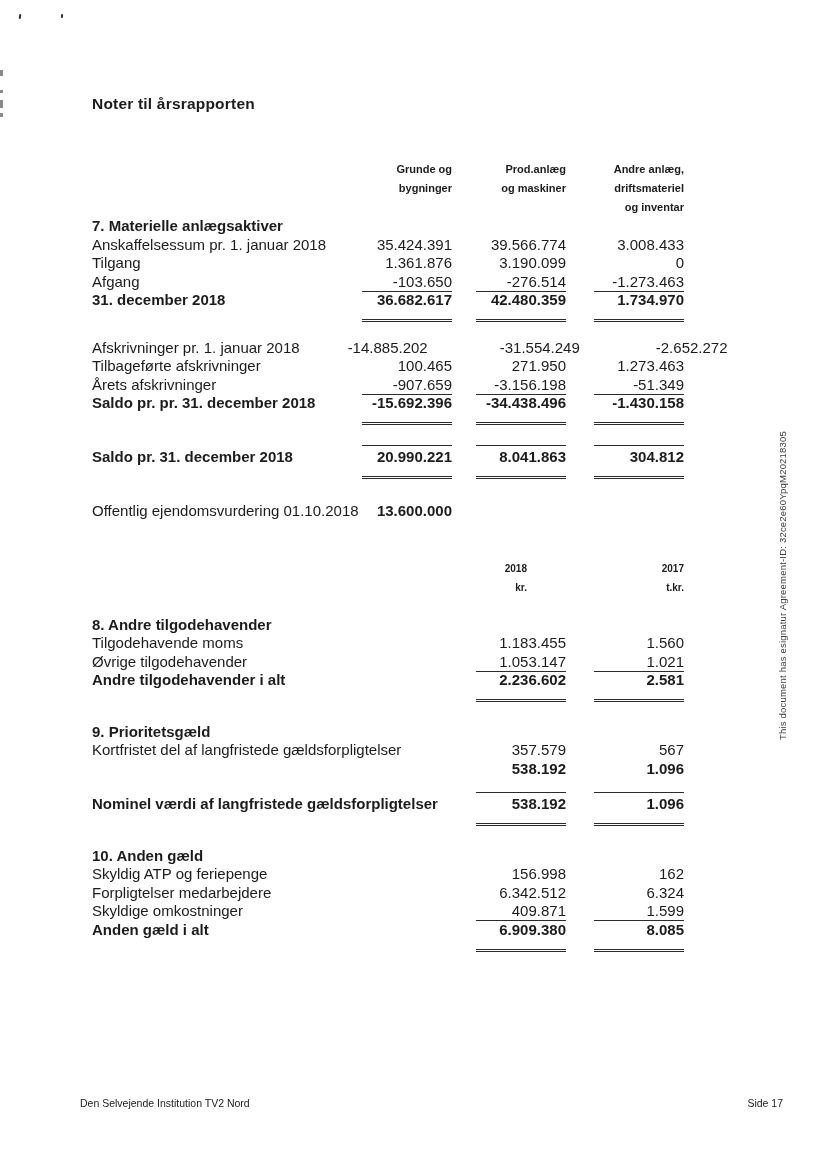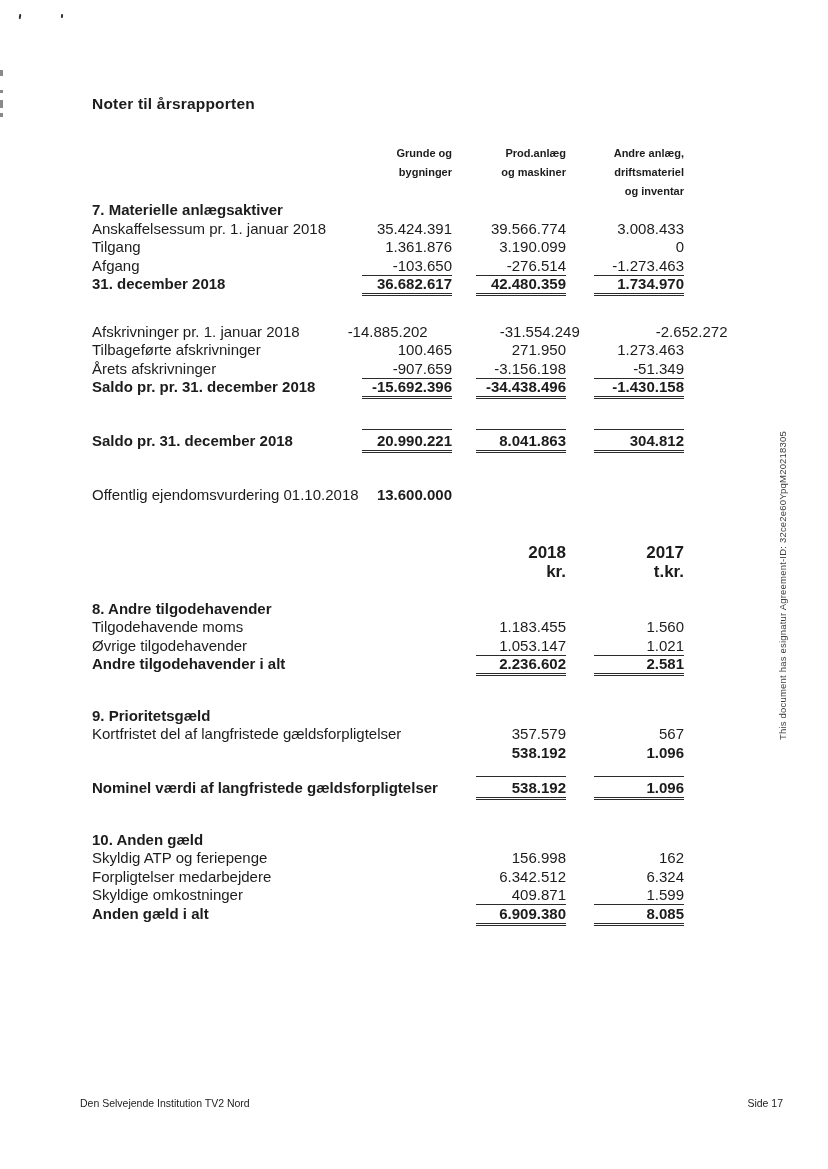--- a/index.html
+++ b/index.html
@@ -4,33 +4,33 @@
 <style>
   html,body{margin:0;padding:0;background:#ffffff;}
   .page{
     position:relative;width:828px;height:1169px;background:#fff;
     font-family:"Liberation Sans",sans-serif;color:#1c1c1c;overflow:hidden;
   }
   .heading{
     position:absolute;left:92px;top:95px;font-size:15.5px;font-weight:bold;
     letter-spacing:0.2px;
   }
-  .content{position:absolute;left:92px;top:144px;width:592px;}
+  .content{position:absolute;left:92px;top:160px;width:592px;}
   .row{display:flex;align-items:baseline;height:18.5px;font-size:15px;}
   .lbl{flex:1;white-space:nowrap;}
   .num{width:90px;text-align:right;white-space:nowrap;}
   .c2{margin-left:24px;}
   .c3{margin-left:28px;}
   .b{font-weight:bold;}
   .u{border-bottom:1px solid #2b2b2b;padding-bottom:1px;}
-  .dbl{border-bottom:3px double #2b2b2b;padding-bottom:1px;}
+  .dbl{border-bottom:3px double #2b2b2b;padding-bottom:11px;}
   .tl{border-top:1px solid #2b2b2b;padding-top:2px;}
   .colheads{display:flex;align-items:flex-start;font-weight:bold;font-size:11px;height:57px;}
   .colheads .num div{line-height:19px;}
-  .yearheads{display:flex;align-items:flex-start;font-weight:bold;font-size:17px;height:38px;margin-top:38px;}
+  .yearheads{display:flex;align-items:flex-start;font-weight:bold;font-size:10px;height:38px;margin-top:38px;gap:39px;}
   .yearheads .num div{line-height:19px;}
   .gap29{margin-top:29px;gap:48px;}
   .gap32{margin-top:32px;}
   .gap39{margin-top:39px;}
   .gap19{margin-top:19px;justify-content:flex-end;}
   .gap33{margin-top:33px;}
   .gap14{margin-top:14px;}
   .gap36{margin-top:36px;}
   .footer{
     position:absolute;left:80px;right:45px;top:1097px;display:flex;

